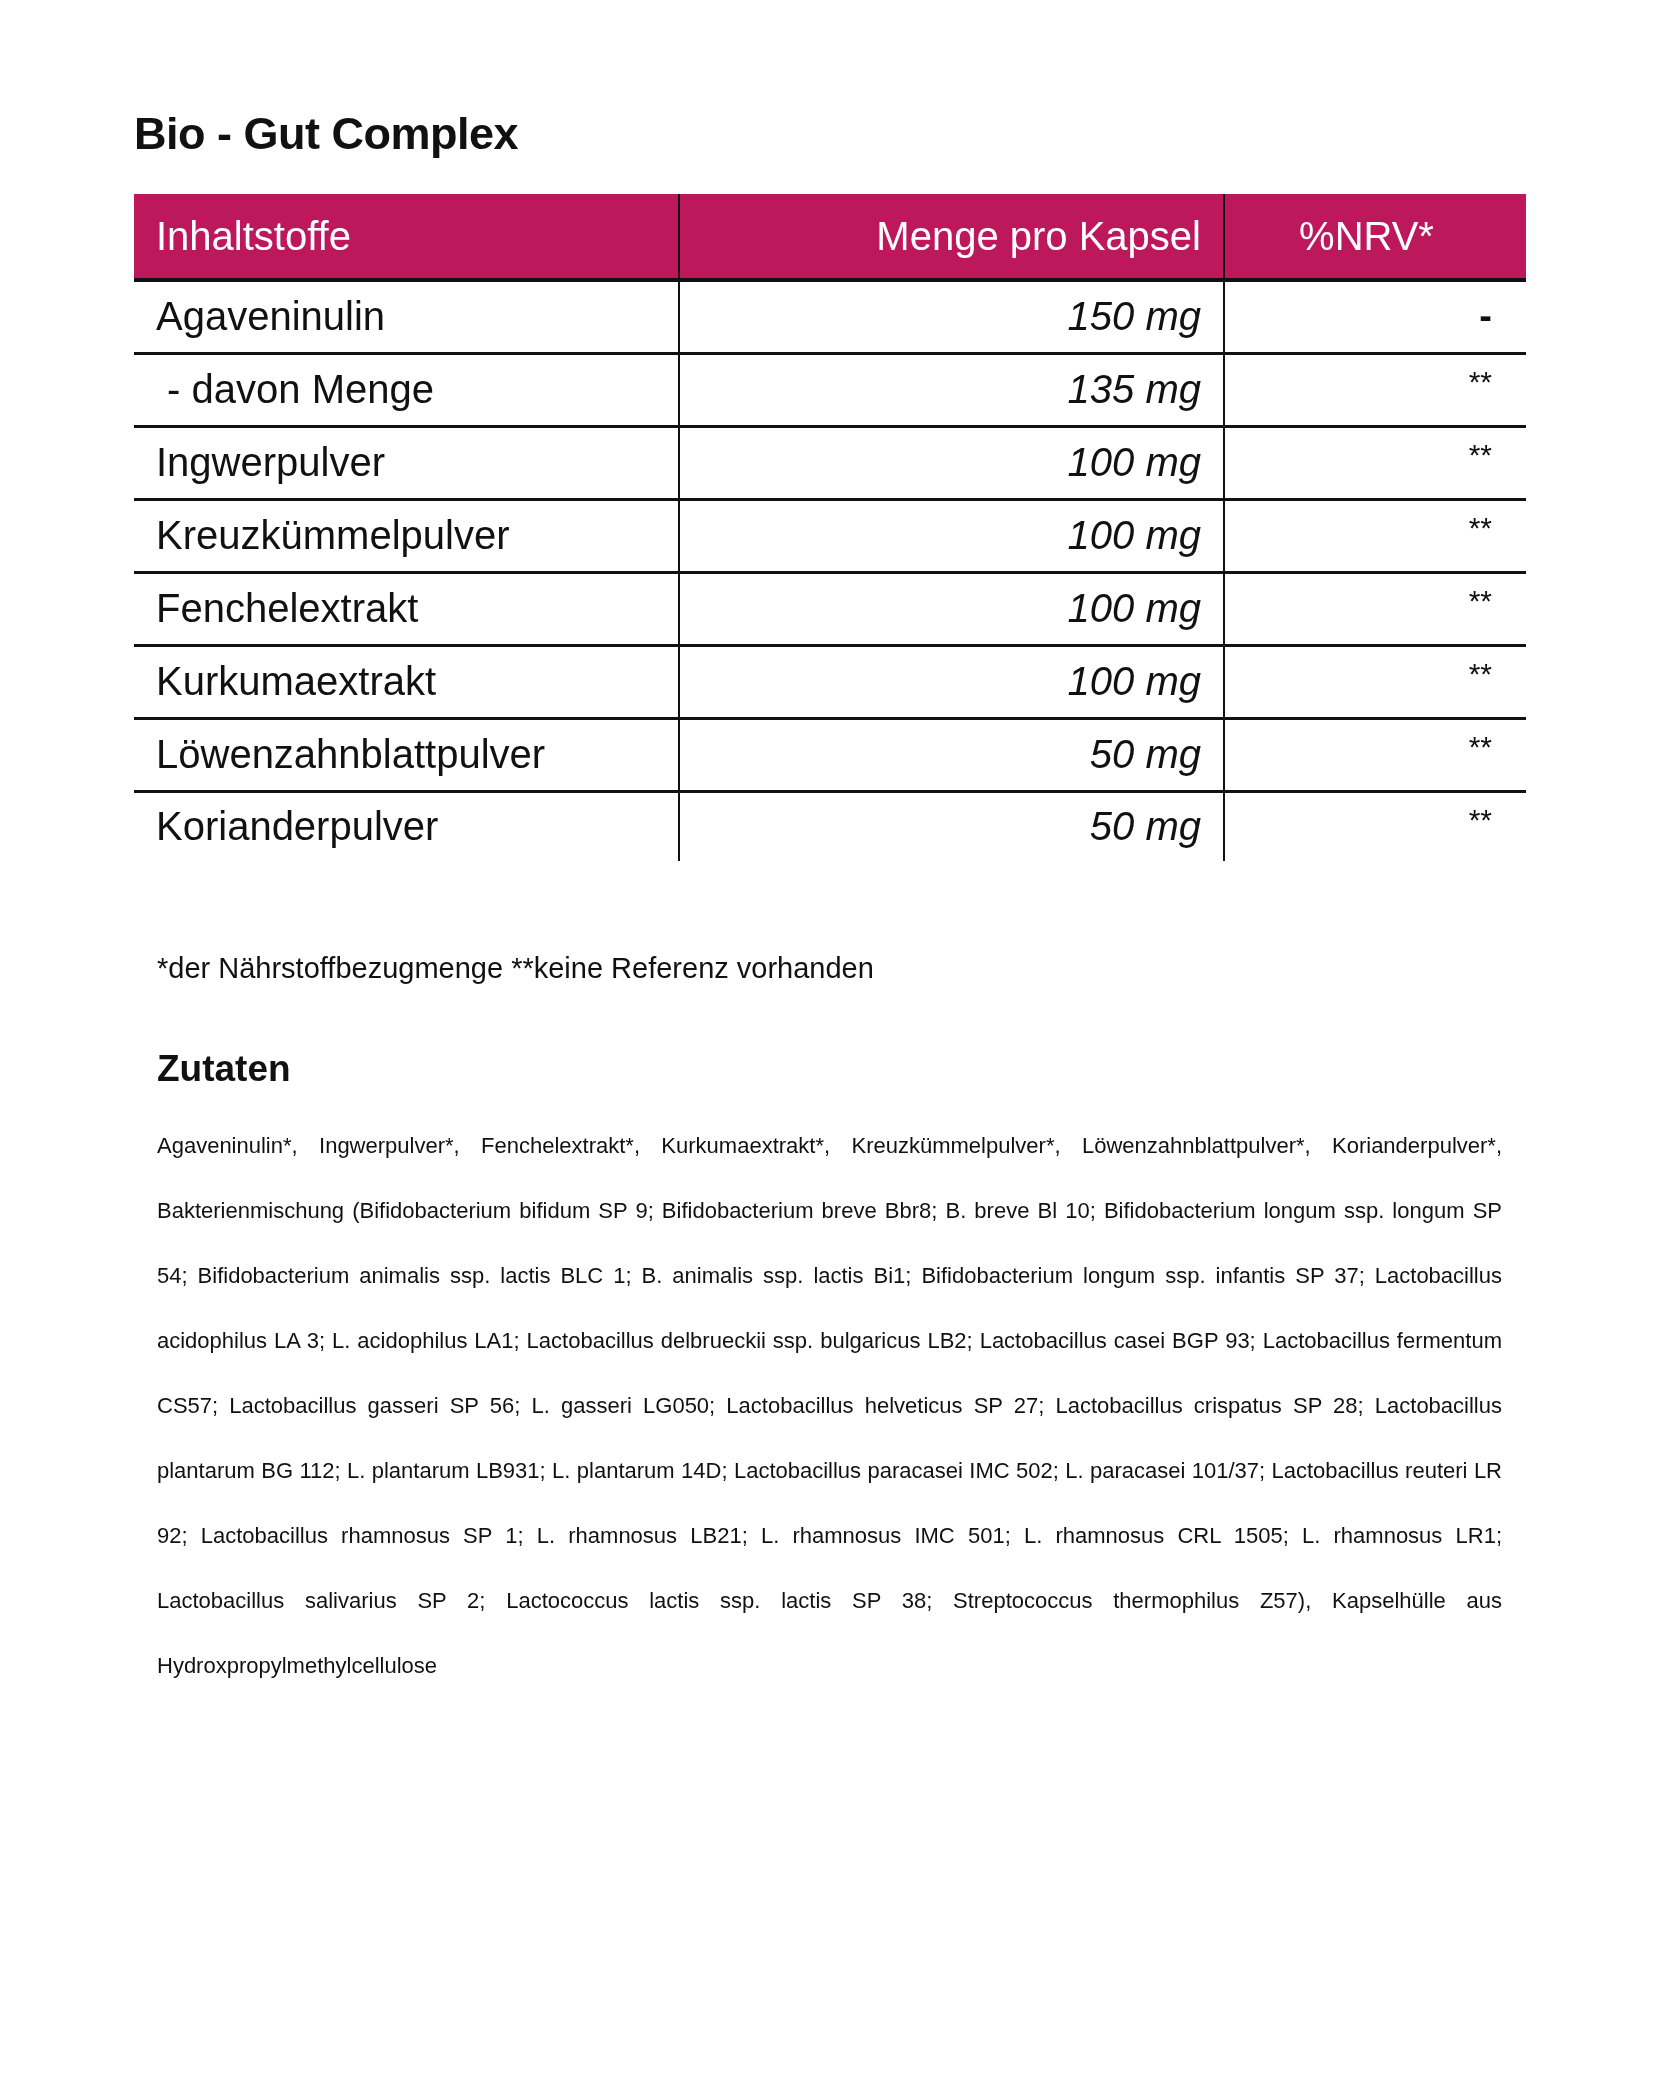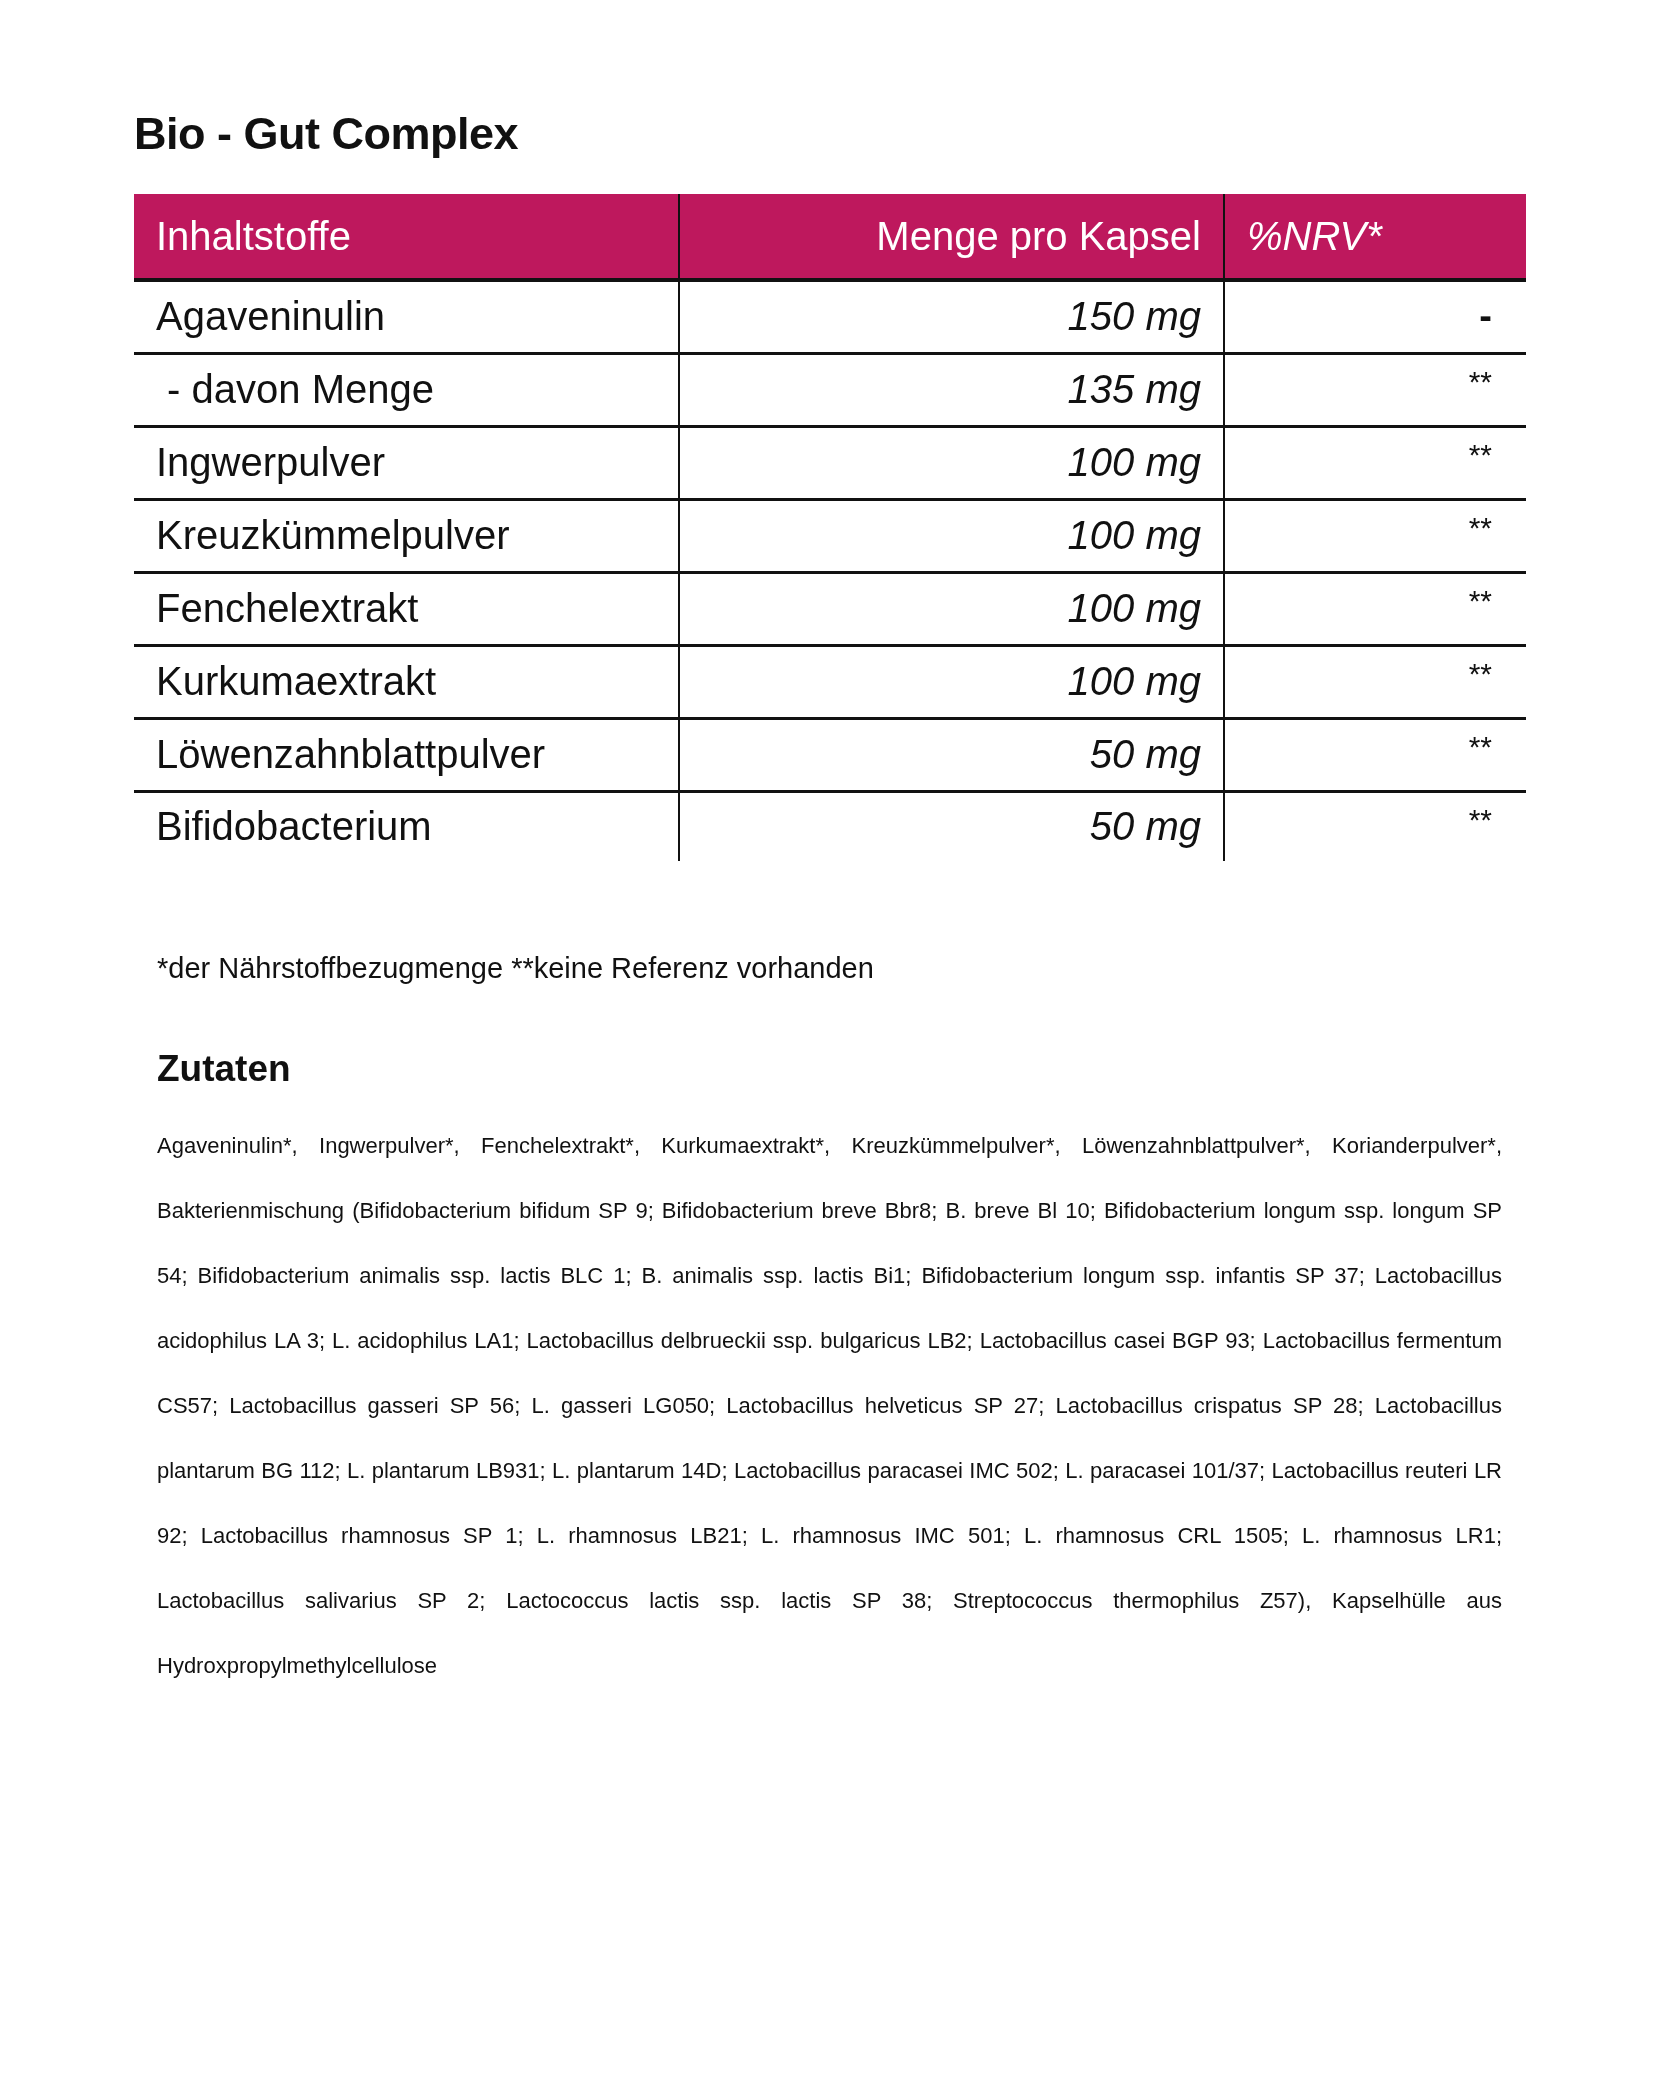--- a/index.html
+++ b/index.html
@@ -18,21 +18,21 @@
   .nt col.c1 { width: 545px; }
   .nt col.c2 { width: 545px; }
   .nt col.c3 { width: 302px; }
   .nt thead th {
     background: #be185d; color: #ffffff; font-weight: normal;
     height: 86px; font-size: 40px; padding: 0 22px; box-sizing: border-box;
     border-bottom: 4px solid #111111; white-space: nowrap;
   }
   .nt thead th.c1 { text-align: left; border-right: 2px solid #111111; }
   .nt thead th.c2 { text-align: right; border-right: 2px solid #111111; }
-  .nt thead th.c3 { text-align: left; padding-right: 40px; font-style: italic; }
+  .nt thead th.c3 { text-align: center; padding-right: 40px; }
   .nt tbody td {
     height: 73px; font-size: 40px; padding: 0 22px; box-sizing: border-box;
     border-bottom: 3px solid #111111; white-space: nowrap; vertical-align: middle;
   }
   .nt tbody tr:last-child td { border-bottom: none; height: 70px; }
   .nt tbody td.c1 { text-align: left; border-right: 2px solid #111111; }
   .nt tbody td.c2 { text-align: right; border-right: 2px solid #111111; font-style: italic; }
   .nt tbody td.c3 { text-align: right; padding-right: 34px; vertical-align: top; padding-top: 10px; font-size: 30px; }
   .nt tbody td.c3.dash { vertical-align: middle; padding-top: 0; font-size: 38px; font-weight: bold; }
   .foot {
@@ -95,21 +95,21 @@
       <td class="c1">Kurkumaextrakt</td>
       <td class="c2">100 mg</td>
       <td class="c3">**</td>
     </tr>
     <tr>
       <td class="c1">Löwenzahnblattpulver</td>
       <td class="c2">50 mg</td>
       <td class="c3">**</td>
     </tr>
     <tr>
-      <td class="c1">Bifidobacterium</td>
+      <td class="c1">Korianderpulver</td>
       <td class="c2">50 mg</td>
       <td class="c3">**</td>
     </tr>
   </tbody>
 </table>
 
 <p class="foot">*der Nährstoffbezugmenge **keine Referenz vorhanden</p>
 
 <h2 class="sub">Zutaten</h2>
 

